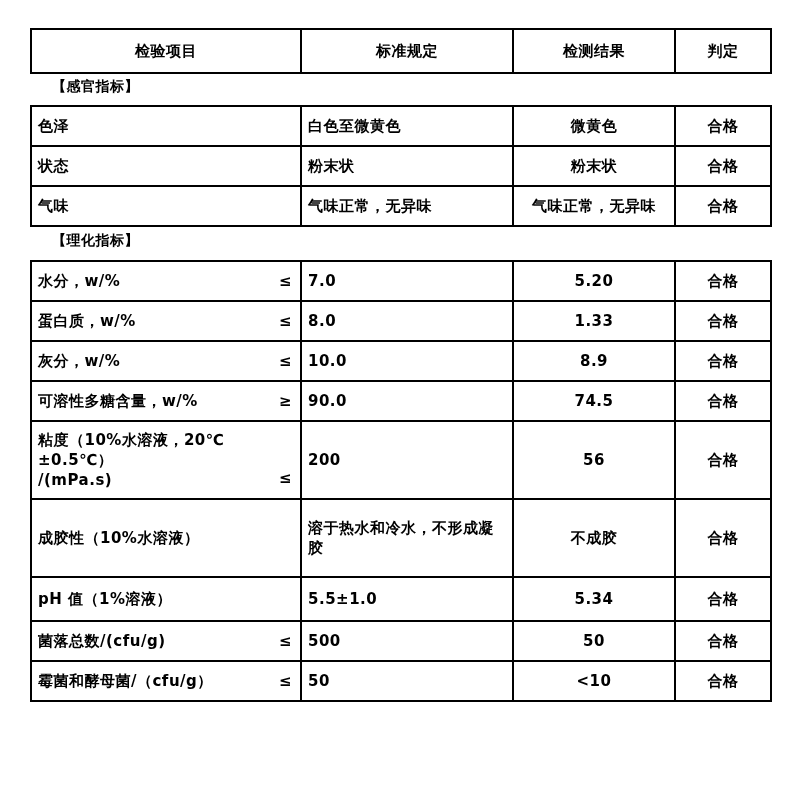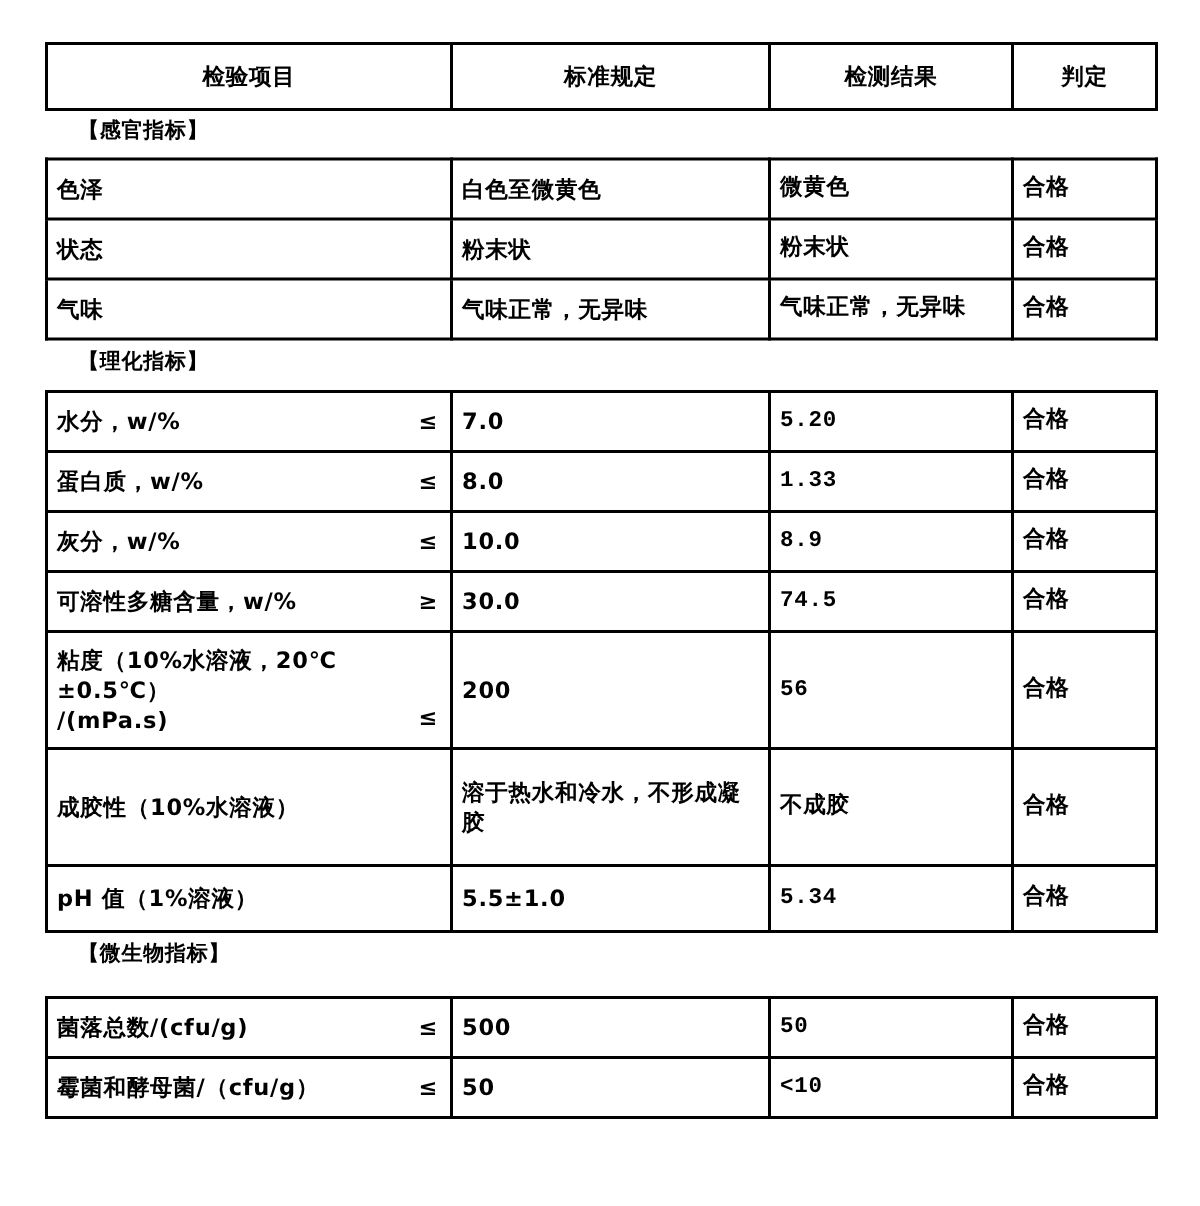--- a/index.html
+++ b/index.html
@@ -48,21 +48,21 @@
   col.c2 { width: 212px; }
   col.c3 { width: 162px; }
   col.c4 { width: 96px; }
 
   .hdr td {
     text-align: center;
     height: 42px;
     font-size: 16px;
   }
   .cell-left { text-align: left; }
-  .cell-center { text-align: left; font-family: Liberation Mono, monospace; }
+  .cell-center { text-align: center; }
 
   
   .item-cell {
     position: relative;
     padding-right: 44px !important;
     border-radius: 14px;
   }
   .op {
     position: absolute;
     right: 8px;
@@ -165,21 +165,21 @@
           <td class="cell-center">合格</td>
         </tr>
         <tr>
           <td class="cell-left item-cell" style="height:38px;"><span>灰分，w/%</span><span class="op">≤</span></td>
           <td class="cell-left">10.0</td>
           <td class="cell-center">8.9</td>
           <td class="cell-center">合格</td>
         </tr>
         <tr>
           <td class="cell-left item-cell" style="height:38px;"><span>可溶性多糖含量，w/%</span><span class="op">≥</span></td>
-          <td class="cell-left">30.0</td>
+          <td class="cell-left">90.0</td>
           <td class="cell-center">74.5</td>
           <td class="cell-center">合格</td>
         </tr>
         <tr>
           <td class="cell-left item-cell two-line" style="height:76px;"><span style="white-space:pre-line;">粘度（10%水溶液，20℃±0.5℃）
 /(mPa.s)</span><span class="op" style="top:auto;bottom:10px;transform:none;">≤</span></td>
           <td class="cell-left">200</td>
           <td class="cell-center">56</td>
           <td class="cell-center">合格</td>
         </tr>
@@ -194,21 +194,21 @@
           <td class="cell-left">5.5±1.0</td>
           <td class="cell-center">5.34</td>
           <td class="cell-center">合格</td>
         </tr>
       </tbody>
     </table>
   </div>
 
   <div class="section-label" style="top: 627px;">【微生物指标】</div>
 
-  <div class="block" style="top: 664px;">
+  <div class="block" style="top: 620px;">
     <table class="tbl">
       <colgroup>
           <col class="c1">
           <col class="c2">
           <col class="c3">
           <col class="c4">
         </colgroup>
       <tbody>
         <tr>
           <td class="cell-left item-cell" style="height:38px;"><span>菌落总数/(cfu/g)</span><span class="op">≤</span></td>

